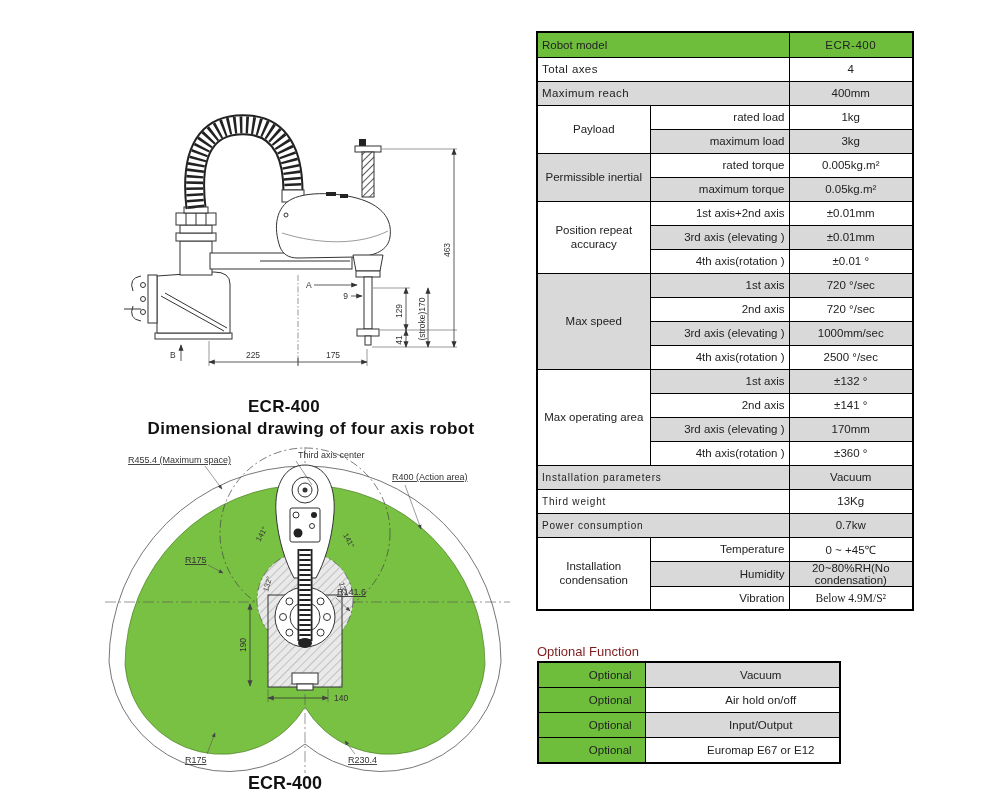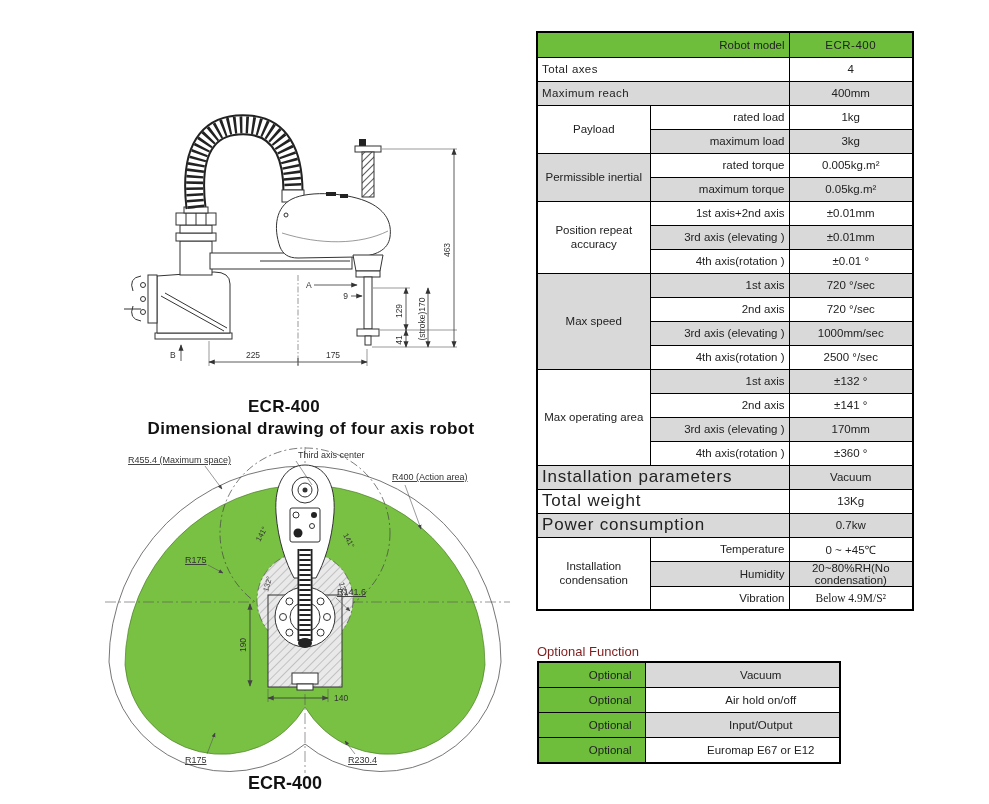--- a/index.html
+++ b/index.html
@@ -19,28 +19,28 @@
     width:376px;border:2px solid #000;
   }
   table.spec td,table.spec th{
     border:1px solid #000;font-size:11.5px;font-weight:normal;
     padding:0 4px;overflow:hidden;color:#222;
   }
   table.spec tr{height:24px;}
   table.spec tr.hdr{height:25px;}
   th.model-l{
     background:var(--header_green);color:#fff;font-weight:bold;font-size:12.5px;
-    text-align:right;padding-left:22px;border-bottom:2px solid #000;
+    text-align:left;padding-left:22px;border-bottom:2px solid #000;
   }
   th.model-v{
     background:var(--header_green);color:#fff;font-weight:bold;font-size:13.5px;
     text-align:center;border-bottom:2px solid #000;letter-spacing:.5px;
   }
   td.lbl{text-align:left;padding-left:20px;letter-spacing:.4px;}
-  td.lbl.wide{letter-spacing:.8px;font-size:17px;}
+  td.lbl.wide{letter-spacing:.8px;font-size:10px;}
   td.grp{text-align:center;line-height:1.25;}
   td.sub{text-align:right;padding-left:12px;}
   td.val{text-align:center;}
   td.g{background:var(--row_gray);}
   td.v-small{font-size:9px;letter-spacing:0;padding:0 1px;}
   td.v-big{font-size:12.5px;font-family:Liberation Serif, serif;}
 
   
   .opt-title{font-size:13px;color:#7f1d1d;}
   table.opt{border-collapse:collapse;table-layout:fixed;width:302px;border:2px solid #000;}
@@ -346,21 +346,21 @@
   </tr>
   <tr>
     <td class="sub">4th axis(rotation )</td>
     <td class="val">±360 °</td>
   </tr>
   <tr>
     <td class="lbl wide g" colspan="2">Installation parameters</td>
     <td class="val g">Vacuum</td>
   </tr>
   <tr>
-    <td class="lbl wide" colspan="2">Total weight</td>
+    <td class="lbl wide" colspan="2">Third weight</td>
     <td class="val">13Kg</td>
   </tr>
   <tr>
     <td class="lbl wide g" colspan="2">Power consumption</td>
     <td class="val g">0.7kw</td>
   </tr>
   <tr>
     <td class="grp" rowspan="3">Installation condensation</td>
     <td class="sub">Temperature</td>
     <td class="val">0 ~ +45℃</td>

